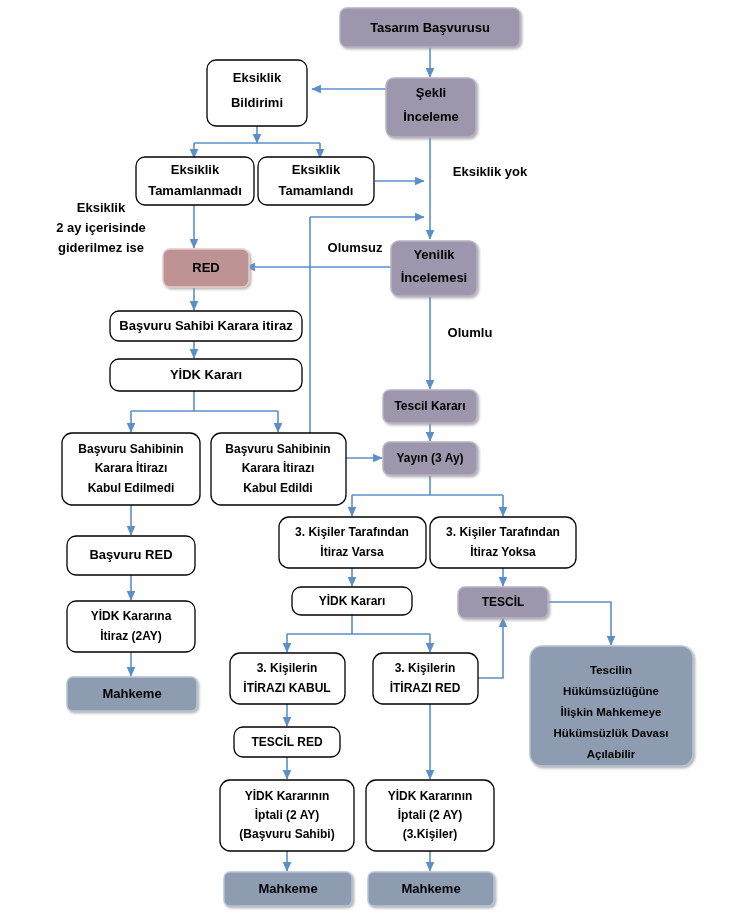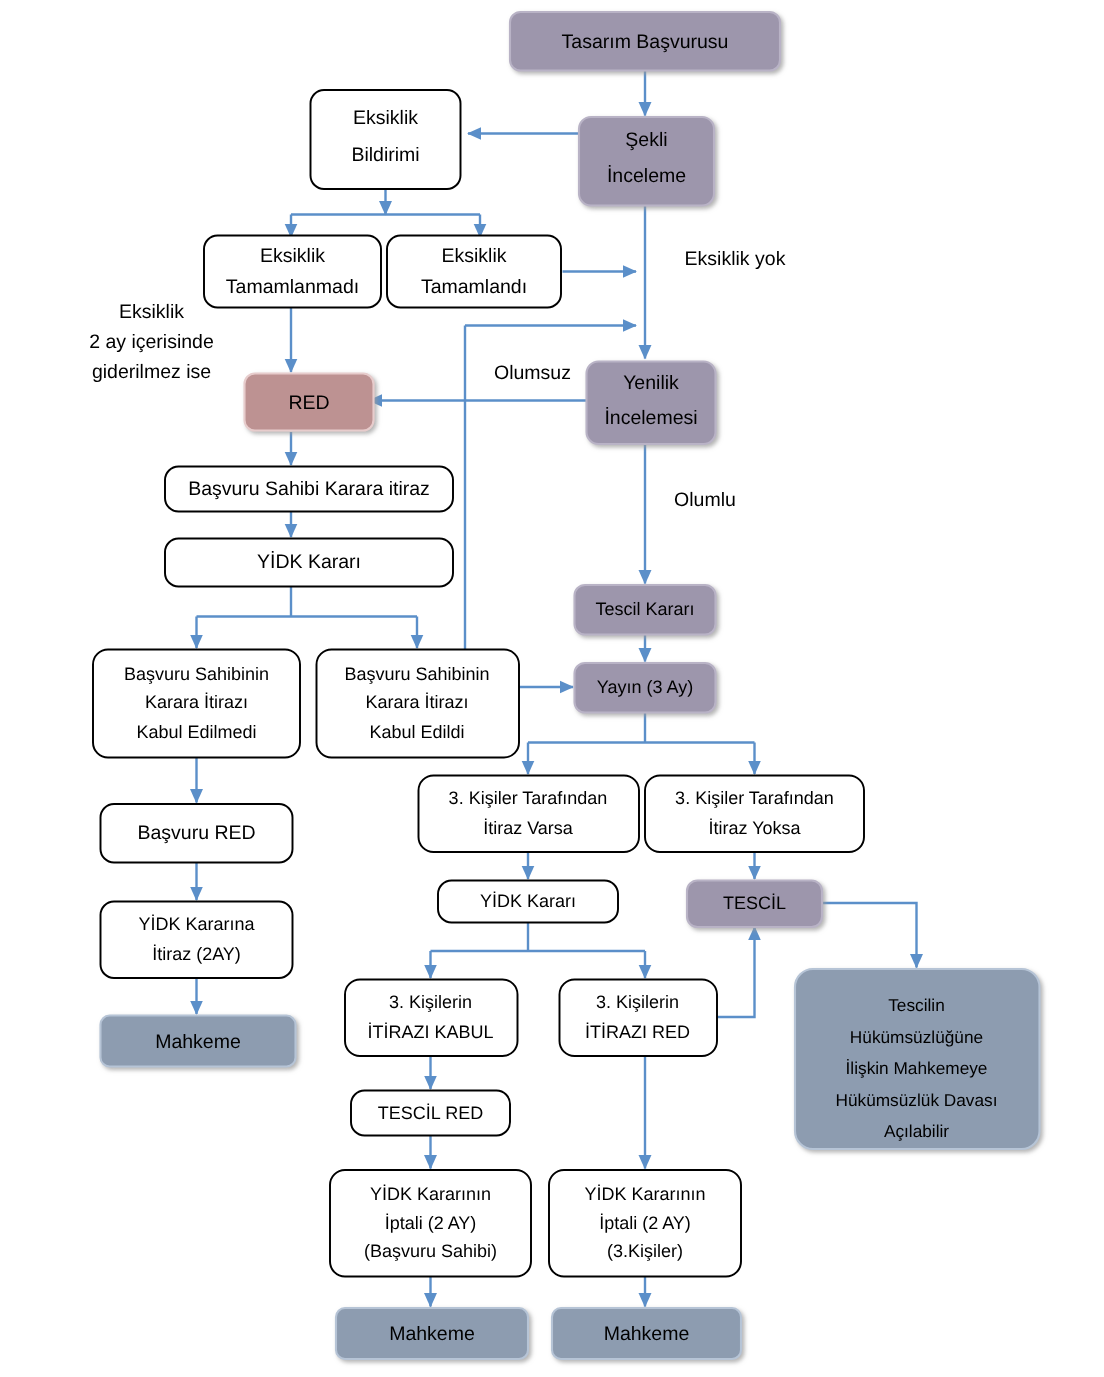--- a/index.html
+++ b/index.html
@@ -11,20 +11,21 @@
   body {
     width: 736px;
     height: 918px;
     font-family: "Liberation Sans", sans-serif;
     overflow: hidden;
   }
   #flow-root {
     position: relative;
     width: 736px;
     height: 918px;
+    font-weight: bold;
   }
   svg#flow-svg {
     display: block;
     width: 736px;
     height: 918px;
   }
   .node-rect {
     stroke-width: 1.2px;
   }
   .node-white {

